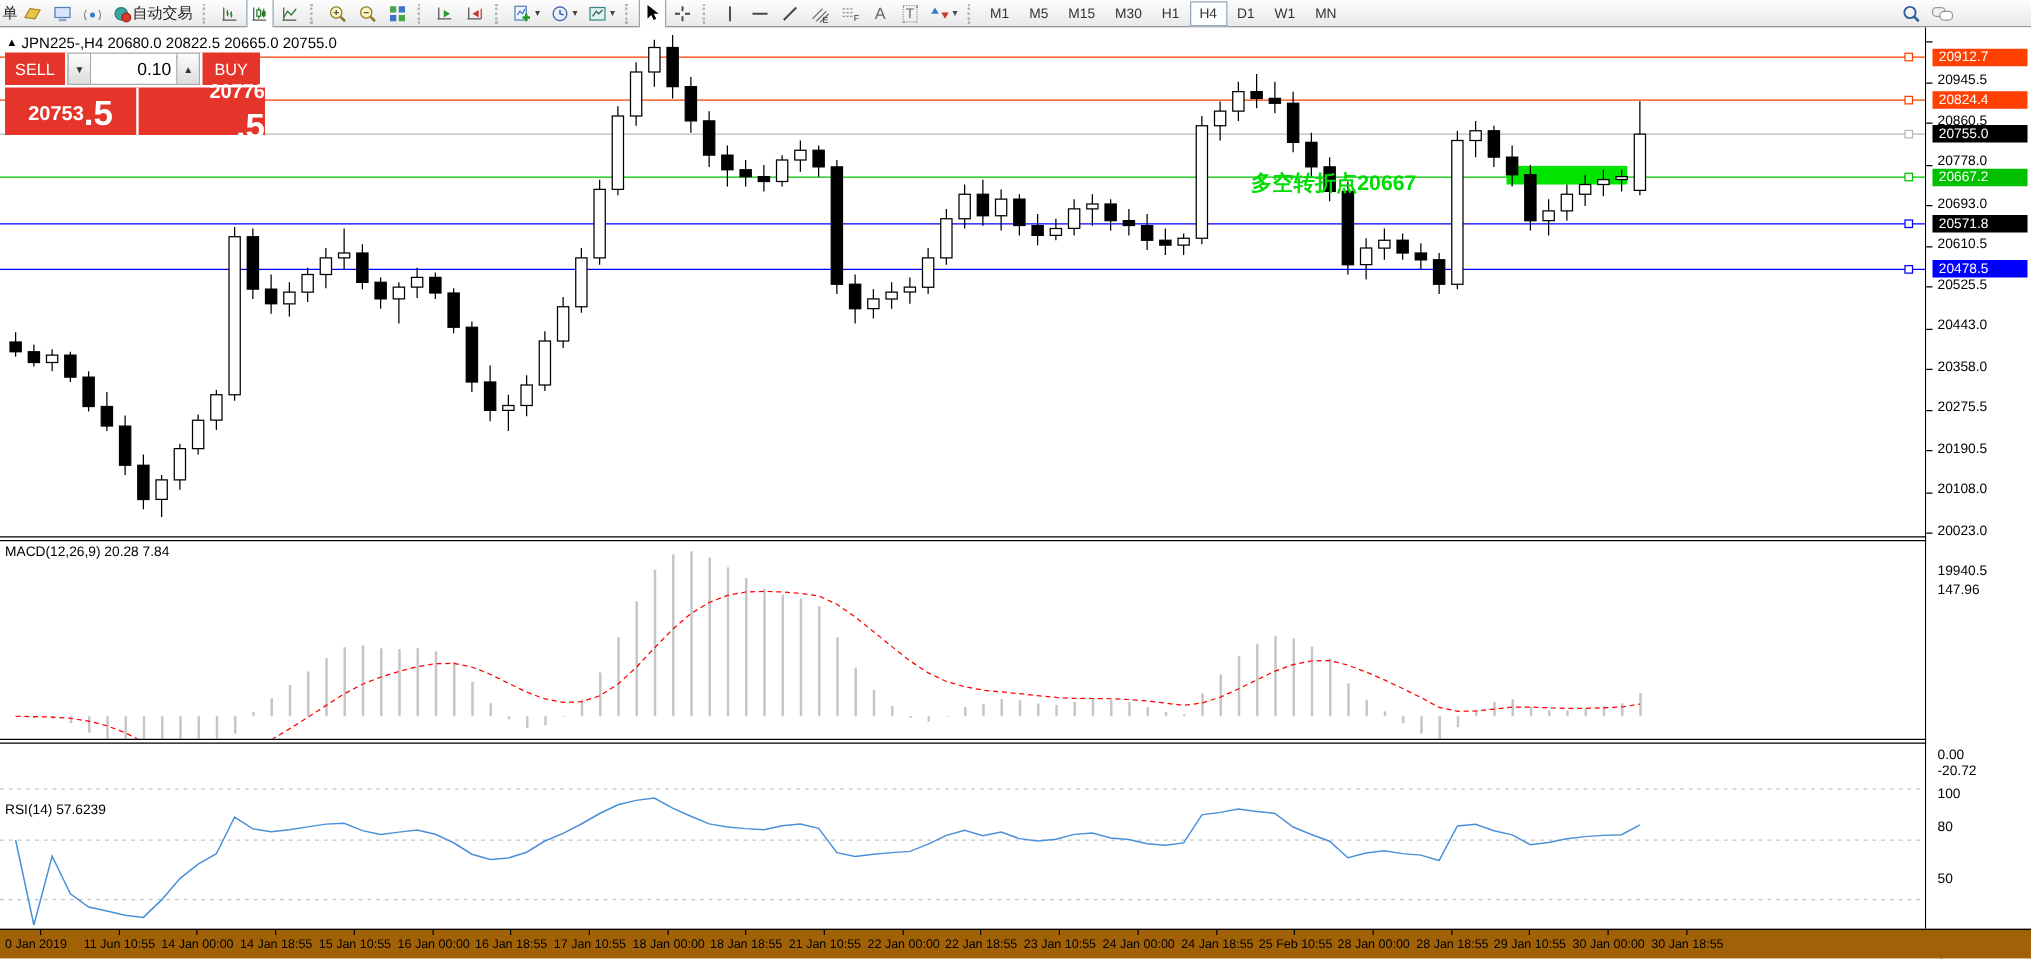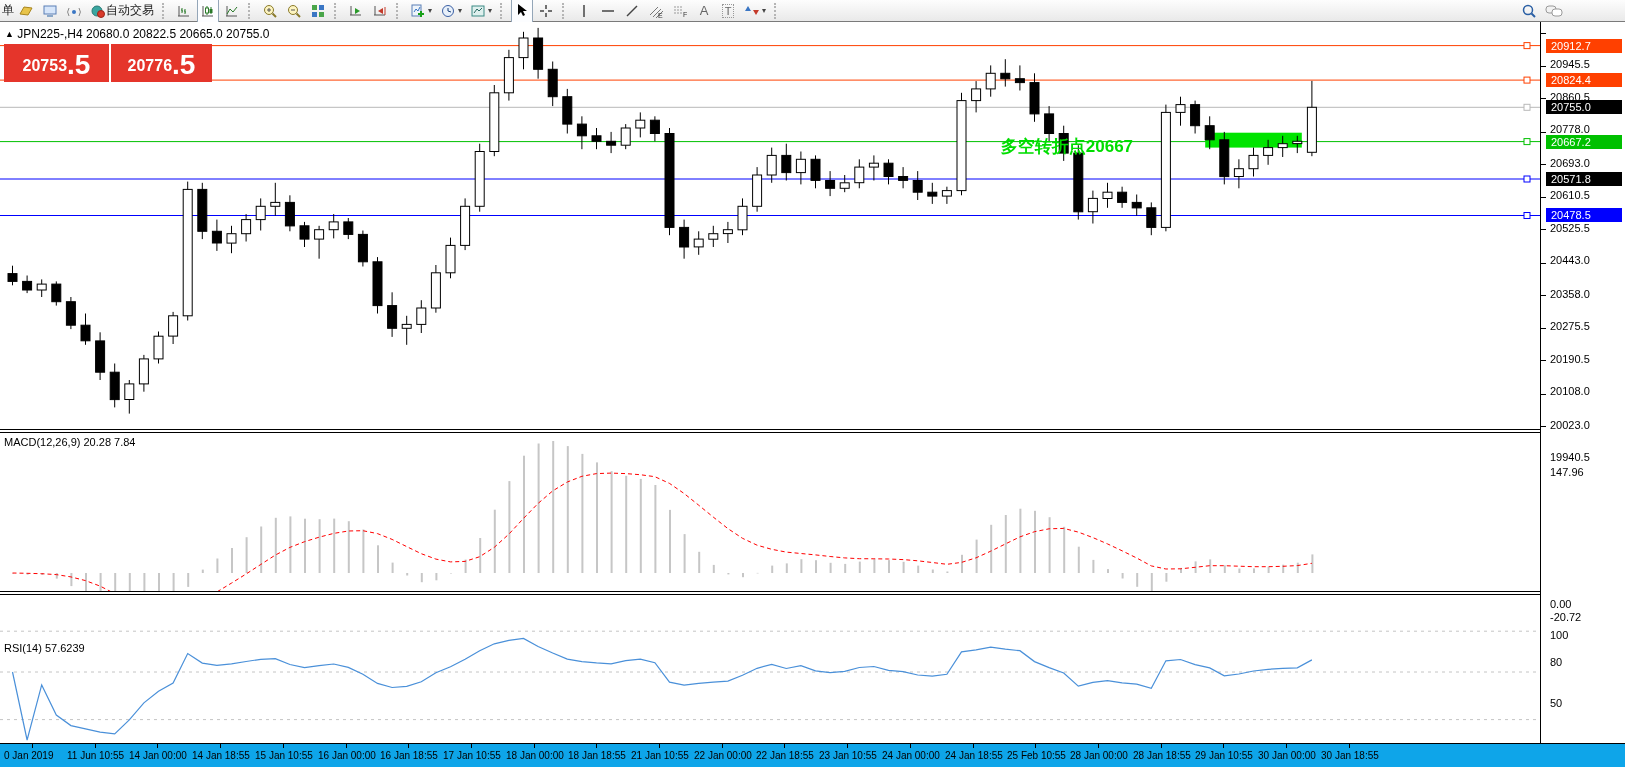--- a/index.html
+++ b/index.html
@@ -25,21 +25,21 @@
   
   #chart-wrap{position:absolute;left:0;top:22px;width:1625px;height:745px;background:#fff;}
   #main-pane{position:absolute;left:0;top:0;width:1540px;height:407px;}
   #sep1{position:absolute;left:0;top:407px;width:1625px;height:4px;background:#fff;
     border-top:1px solid #000;border-bottom:1px solid #000;cursor:row-resize;}
   #macd-pane{position:absolute;left:0;top:411px;width:1540px;height:158px;}
   #sep2{position:absolute;left:0;top:569px;width:1625px;height:4px;background:#fff;
     border-top:1px solid #000;border-bottom:1px solid #000;cursor:row-resize;}
   #rsi-pane{position:absolute;left:0;top:573px;width:1540px;height:148px;}
   #vborder{position:absolute;left:1540px;top:0;width:1px;height:721px;background:#000;}
-  #time-axis{position:absolute;left:0;top:721px;width:1625px;height:24px;border-top:1px solid #000;background:#0ea5e9;}
+  #time-axis{position:absolute;left:0;top:721px;width:1625px;height:24px;border-top:1px solid #000;background:#a16207;}
   .time-label{position:absolute;top:6px;font-size:10px;color:#000;white-space:nowrap;}
   .time-tick{position:absolute;top:0;width:1px;height:4px;background:#000;}
 
   
   #price-axis{position:absolute;left:1541px;top:0;width:84px;height:721px;background:#fff;}
   .tick-dash{position:absolute;left:0;width:5px;height:1px;background:#000;}
   .tick-label{position:absolute;left:9px;font-size:11px;color:#000;margin-top:31px;}
   .price-badge{position:absolute;left:5px;width:76px;height:14px;color:#fff;font-size:11px;
     line-height:14px;padding-left:5px;}
 
@@ -53,21 +53,21 @@
   .tp-btn{background:#e5352b;color:#fff;font-size:13px;display:flex;align-items:center;justify-content:center;}
   #sell-btn{width:50px;border-right:2px solid #fff;}
   #buy-btn{width:48px;border-left:2px solid #fff;}
   .stepper{width:19px;background:linear-gradient(#fdfdfd,#dcdcdc);border:1px solid #a9a9a9;
     display:flex;align-items:center;justify-content:center;font-size:8px;color:#333;}
   #vol-input{width:68px;border:1px solid #a9a9a9;border-left:none;border-right:none;
     text-align:right;font-size:14px;padding-right:4px;font-family:"Liberation Sans",sans-serif;}
   #tp-row2{display:flex;height:38px;margin-top:2px;}
   .tp-price{background:#e5352b;color:#fff;display:flex;align-items:flex-end;justify-content:center;padding-bottom:3px;}
   #sell-price{width:109px;border-right:2px solid #fff;}
-  #buy-price{width:103px;}
+  #buy-price{width:103px;flex-direction:column;}
   .p-main{font-size:16px;font-weight:bold;line-height:26px;}
   .p-big{font-size:28px;font-weight:bold;line-height:28px;}
 
   
   #macd-label{position:absolute;left:4px;top:3px;font-size:11px;color:#000;}
   #rsi-label{position:absolute;left:4px;top:3px;font-size:11px;color:#000;margin-top:44px;}
 
   svg{display:block;}
 </style>
 </head>
@@ -230,20 +230,31 @@
       <span style="font-size:11px;color:#666;border:1px dotted #999;padding:0 2px">T</span>
     </div>
     <div class="tbtn">
       <svg width="16" height="14">
           <polygon points="4,2 7,7 1,7" fill="#3a76c4"></polygon>
           <polygon points="9,12 12,7 6,7" fill="#c43a2a" transform="translate(3,-1)"></polygon>
         </svg>
       <span class="caret">▾</span>
     </div>
     <div class="tsep"></div>
+    <div id="tf-bar" style="display: flex;">
+        <div class="tf-btn">M1</div>
+        <div class="tf-btn">M5</div>
+        <div class="tf-btn">M15</div>
+        <div class="tf-btn">M30</div>
+        <div class="tf-btn">H1</div>
+        <div class="tf-btn active">H4</div>
+        <div class="tf-btn">D1</div>
+        <div class="tf-btn">W1</div>
+        <div class="tf-btn">MN</div>
+      </div>
     <div id="tb-right">
       <div class="tbtn">
         <svg width="16" height="16">
             <circle cx="7" cy="7" r="4.5" fill="none" stroke="#2a5fa4" stroke-width="1.5"></circle>
             <line x1="10.5" y1="10.5" x2="14" y2="14" stroke="#2a5fa4" stroke-width="2"></line>
           </svg>
       </div>
       <div class="tbtn">
         <svg width="18" height="16">
             <rect x="1" y="3" width="10" height="7" rx="3" fill="#f2f2f2" stroke="#999"></rect>
@@ -452,20 +463,27 @@
           <rect x="1307.3999999999999" y="85.3" width="9" height="45.0" fill="#fff" stroke="#000"></rect>
           <text x="1000.8" y="129.9" fill="#00dd00" font-size="17" font-weight="bold" font-family="'Liberation Sans',sans-serif">多空转折点20667</text>
         </svg>
       <div id="chart-title">
         <span class="mk">▲</span>
         <span>JPN225-,H4</span>
         <span>20680.0 20822.5 20665.0 20755.0</span>
       </div>
 
       <div id="trade-panel">
+        <div id="tp-row1">
+          <div id="sell-btn" class="tp-btn">SELL</div>
+          <div class="stepper">▼</div>
+          <input id="vol-input" value="0.10" style="">
+          <div class="stepper">▲</div>
+          <div id="buy-btn" class="tp-btn">BUY</div>
+        </div>
         <div id="tp-row2">
           <div id="sell-price" class="tp-price">
             <span class="p-main">20753</span>
             <span class="p-big">.5</span>
           </div>
           <div id="buy-price" class="tp-price">
             <span class="p-main">20776</span>
             <span class="p-big">.5</span>
           </div>
         </div>

